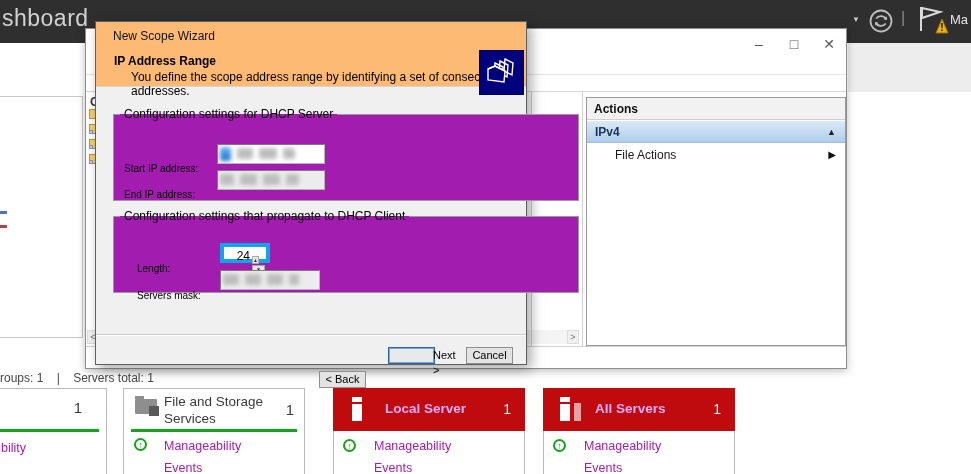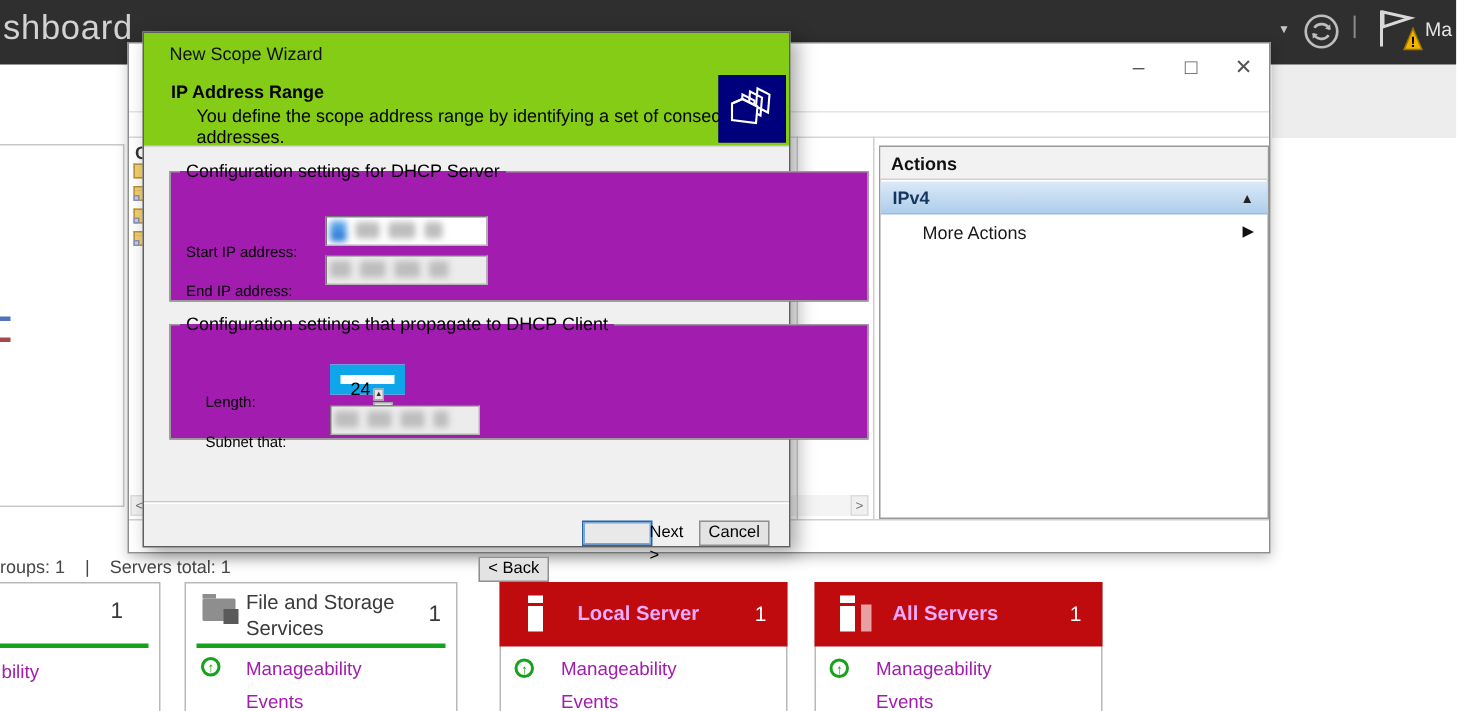--- a/index.html
+++ b/index.html
@@ -66,38 +66,38 @@
                background:linear-gradient(#dce9f8, #aecdeb); border-bottom:1px solid #9fbcd8;
                font-size:12px; font-weight:600; color:#17365d; line-height:22px; padding-left:8px; }
   .act-group .arr { position:absolute; right:9px; top:0; font-size:9px; color:#222; }
   .act-item { position:absolute; left:0; top:46px; width:100%; height:22px; font-size:12px;
               color:#1a1a1a; line-height:22px; padding-left:28px; }
   .act-item .arr { position:absolute; right:9px; top:0; font-size:10px; color:#111; }
 
   
   .wizard { left:95px; top:21px; width:432px; height:344px; background:#f0f0f0; border:1px solid #5f5f5f;
             z-index:20; box-shadow:4px 4px 12px rgba(0,0,0,0.35); }
-  .wiz-head { position:absolute; left:0; top:0; width:100%; height:76px; background:#84cc16; border-bottom:1px solid #d5d5d5; }
+  .wiz-head { position:absolute; left:0; top:0; width:100%; height:65px; background:#fdba74; border-bottom:1px solid #d5d5d5; }
   .wiz-title { position:absolute; left:17px; top:7px; font-size:12px; color:#111; }
   .wiz-heading { position:absolute; left:18px; top:32px; font-size:12px; font-weight:bold; color:#000;text-align:center; }
   .wiz-desc { position:absolute; left:35px; top:48px; font-size:12px; color:#000; }
   .wiz-icon { position:absolute; left:383px; top:28px; width:45px; height:45px; background:#00007c; border:1px solid #000060; }
   fieldset.grp { position:absolute; left:17px; width:466px; border:1px solid #9a9a9a; background:#a21caf; }
   fieldset.grp legend { font-size:12px; color:#000; margin-left:6px; padding:0 4px; }
   .grp1 { top:85px; height:94px; }
   .grp2 { top:187px; height:84px; }
   .instr { position:absolute; left:10px; top:14px; font-size:12px; color:#000; }
   .flabel { position:absolute; font-size:10px; color:#000;margin-top:16px; }
   .finput { position:absolute; left:103px; width:108px; height:20px; background:#fff;
             border:1px solid #7a7a7a; border-right-color:#b5b5b5; border-bottom-color:#b5b5b5; overflow:hidden; }
   .finput.gray { background:#ececec; }
   .blurrow { position:absolute; left:2px; top:3px; height:13px; white-space:nowrap; filter:blur(2px); }
   .blob { display:inline-block; height:11px; margin-right:6px; background:#bdbdbd; border-radius:2px; vertical-align:top; }
   .blob.sel { background:linear-gradient(#6db1f2,#1f6fd0); width:11px; height:14px; margin-top:-1px; }
-  .spinbox { position:absolute; left:106px; width:50px; height:20px; background:#fff; border:7px solid #0ea5e9; }
+  .spinbox { position:absolute; left:106px; width:50px; height:20px; background:#fff; border:4px solid #0ea5e9; }
   .spinval { position:absolute; right:16px; top:2px; font-size:12px; color:#000; }
   .updown { position:absolute; right:1px; top:1px; width:13px; height:16px; }
   .udbtn { width:13px; height:8px; background:#e6e6e6; border:1px solid #a9a9a9; font-size:5px;
            color:#333; text-align:center; line-height:6px; }
   .wiz-sep { position:absolute; left:0; top:312px; width:100%; border-top:1px solid #cbcbcb; border-bottom:1px solid #fff; }
   .wbtn { position:absolute; top:325px; width:47px; height:17px; background:#e3e3e3; border:1px solid #8f8f8f;
           font-size:11px; color:#000; text-align:center; line-height:15px; }
   .wbtn.focus { border:1px solid #2968a8; box-shadow:inset 0 0 0 1px #7aa6d8; background:#e9e9e9; }
 
   svg { display:block; }
@@ -206,21 +206,21 @@
     <div class="vdiv2"></div>
     <div class="statline"></div>
 
     <div class="actions">
       <div class="act-head">Actions</div>
       <div class="act-group">
         <span>IPv4</span>
         <span class="arr">▲</span>
       </div>
       <div class="act-item">
-        <span>More Actions</span>
+        <span>File Actions</span>
         <span class="arr">▶</span>
       </div>
     </div>
   </div>
 
   <div class="abs wizard">
     <div class="wiz-head">
       <span class="wiz-title">New Scope Wizard</span>
       <span class="wiz-heading">IP Address Range</span>
       <span class="wiz-desc">You define the scope address range by identifying a set of consecutive IP addresses.</span>
@@ -252,21 +252,21 @@
     <fieldset class="grp grp2">
       <legend>Configuration settings that propagate to DHCP Client</legend>
       <span class="flabel" style="left:23px; top:24px;">Length:</span>
       <div class="spinbox" style="top:20px;">
         <span class="spinval">24</span>
         <span class="updown">
           <span class="udbtn">▲</span>
           <span class="udbtn" style="margin-top:-1px; display:block;">▼</span>
         </span>
       </div>
-      <span class="flabel" style="left:23px; top:51px;">Subnet that:</span>
+      <span class="flabel" style="left:23px; top:51px;">Servers mask:</span>
       <div class="finput gray" style="left:106px; top:47px; width:100px;">
         <span class="blurrow"><span class="blob" style="width:16px;"></span><span class="blob" style="width:16px;"></span><span class="blob" style="width:16px;"></span><span class="blob" style="width:10px;"></span></span>
       </div>
     </fieldset>
 
     <div class="wiz-sep"></div>
     <button class="wbtn" style="left:223px;margin-top:24px;">&lt; Back</button>
     <button class="wbtn focus" style="left:292px;padding-left:44px;">Next &gt;</button>
     <button class="wbtn" style="left:370px;">Cancel</button>
   </div>

